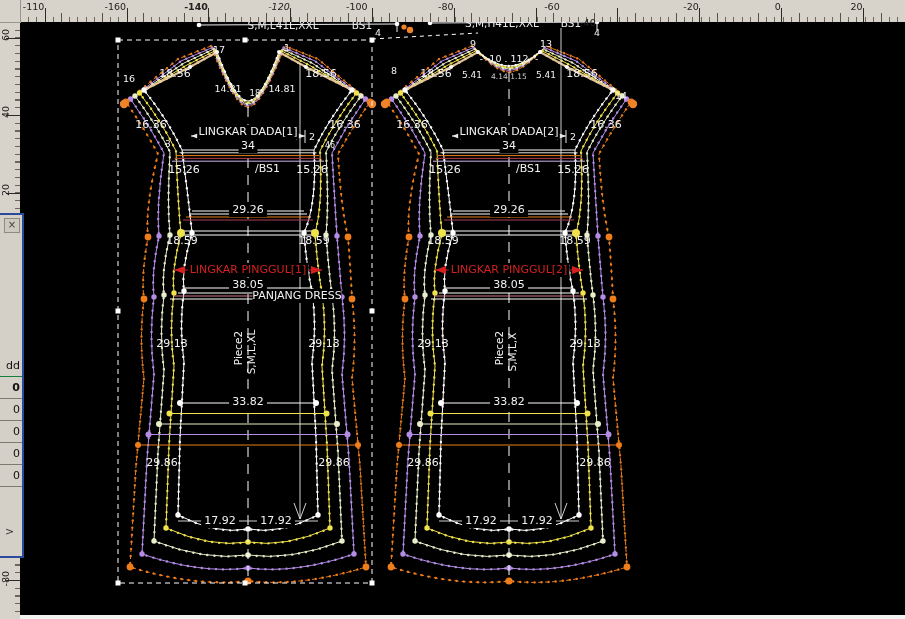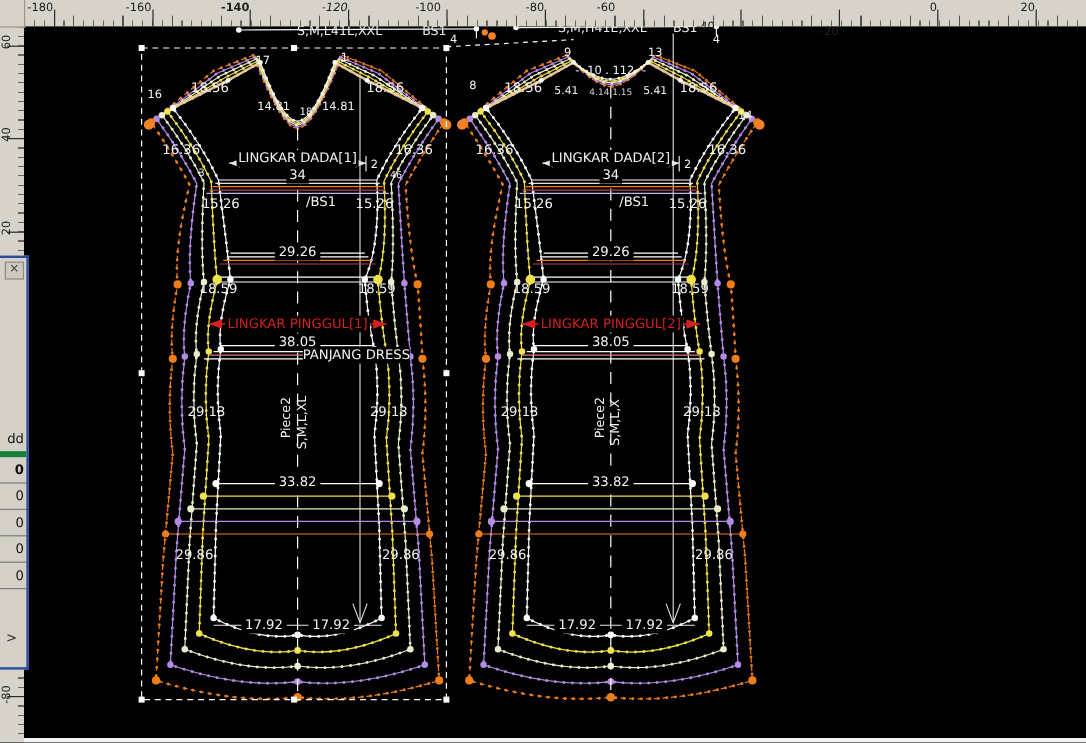--- a/index.html
+++ b/index.html
@@ -24,21 +24,21 @@
       writing-mode:vertical-rl;transform:rotate(180deg);white-space:nowrap;}
   
   #side-panel{position:absolute;left:0;top:213px;width:24px;height:345px;background:#d4d0c8;
       border-top:2px solid #2a4a9c;border-right:2px solid #2a4a9c;border-bottom:2px solid #2a4a9c;
       box-sizing:border-box;z-index:7;}
   #panel-close{position:absolute;top:3px;left:4px;width:14px;height:13px;background:#cdc9c1;
       border:1px solid #8f8b83;color:#403e3a;font-size:10px;line-height:11px;text-align:center;cursor:pointer;}
   #panel-table{position:absolute;top:140px;left:0;width:22px;}
   #panel-table .cell{width:20px;height:21px;line-height:21px;text-align:right;padding-right:2px;
       font-size:11px;color:#111;border-bottom:1px solid #7d7a74;}
-  #panel-table .cell.header{font-size:11px;color:#111;border-bottom:5px solid #15803d;}
+  #panel-table .cell.header{font-size:11px;color:#111;border-bottom:1px solid #15803d;}
   #panel-table .cell.first{font-weight:bold;}
   #panel-expand{position:absolute;bottom:18px;left:5px;font-size:11px;color:#333;cursor:pointer;}
   
   #bottom-strip{position:absolute;left:20px;top:615px;width:885px;height:4px;background:#f3f3f1;z-index:4;}
   
   #canvas-svg{position:absolute;left:0;top:0;z-index:1;}
   text{user-select:none;}
 </style>
 </head>
 <body>
@@ -377,37 +377,37 @@
         <text x="597" y="36" fill="#f2f2f2" font-size="9.5" text-anchor="middle">4</text>
       </g>
     </svg>
 
   <div id="corner"></div>
 
   <div id="top-ruler">
     <div class="minor"></div>
     <div class="medium"></div>
   <div class="maj" style="left: 24.8px;"></div>
-      <div class="lbl" style="left: 24.8px;">-180</div>
+      <div class="lbl" style="left: 24.8px;">-110</div>
       <div class="maj" style="left: 106.6px;"></div>
       <div class="lbl" style="left: 106.6px;">-160</div>
       <div class="maj" style="left: 188.4px;"></div>
       <div class="lbl" style="left: 188.4px; font-weight: bold;">-140</div>
       <div class="maj" style="left: 270.2px;"></div>
       <div class="lbl" style="left: 270.2px; font-style: italic;">-120</div>
       <div class="maj" style="left: 352px;"></div>
       <div class="lbl" style="left: 348px;">-100</div>
       <div class="maj" style="left: 433.8px;"></div>
       <div class="lbl" style="left: 433.8px;">-80</div>
       <div class="maj" style="left: 515.6px;"></div>
-      <div class="lbl" style="left: 493px; text-align: right;">-60</div>
+      <div class="lbl" style="left: 540px; text-align: right;">-60</div>
       <div class="maj" style="left: 597.4px;"></div>
       <div class="lbl" style="left: 576px; margin-top: 16px;">-40</div>
       <div class="maj" style="left: 679.2px;"></div>
-      <div class="lbl" style="left: 679.2px; margin-top: 20px;">-20</div>
+      <div class="lbl" style="left: 679.2px;">-20</div>
       <div class="maj" style="left: 761px;"></div>
       <div class="lbl" style="left: 761px;">0</div>
       <div class="maj" style="left: 842.8px;"></div>
       <div class="lbl" style="left: 842.8px;">20</div>
     </div>
 
   <div id="left-ruler">
     <div class="minor"></div>
   <div class="maj" style="top: 15.5px;"></div>
       <div class="lbl" style="top: 6.5px;">60</div>

